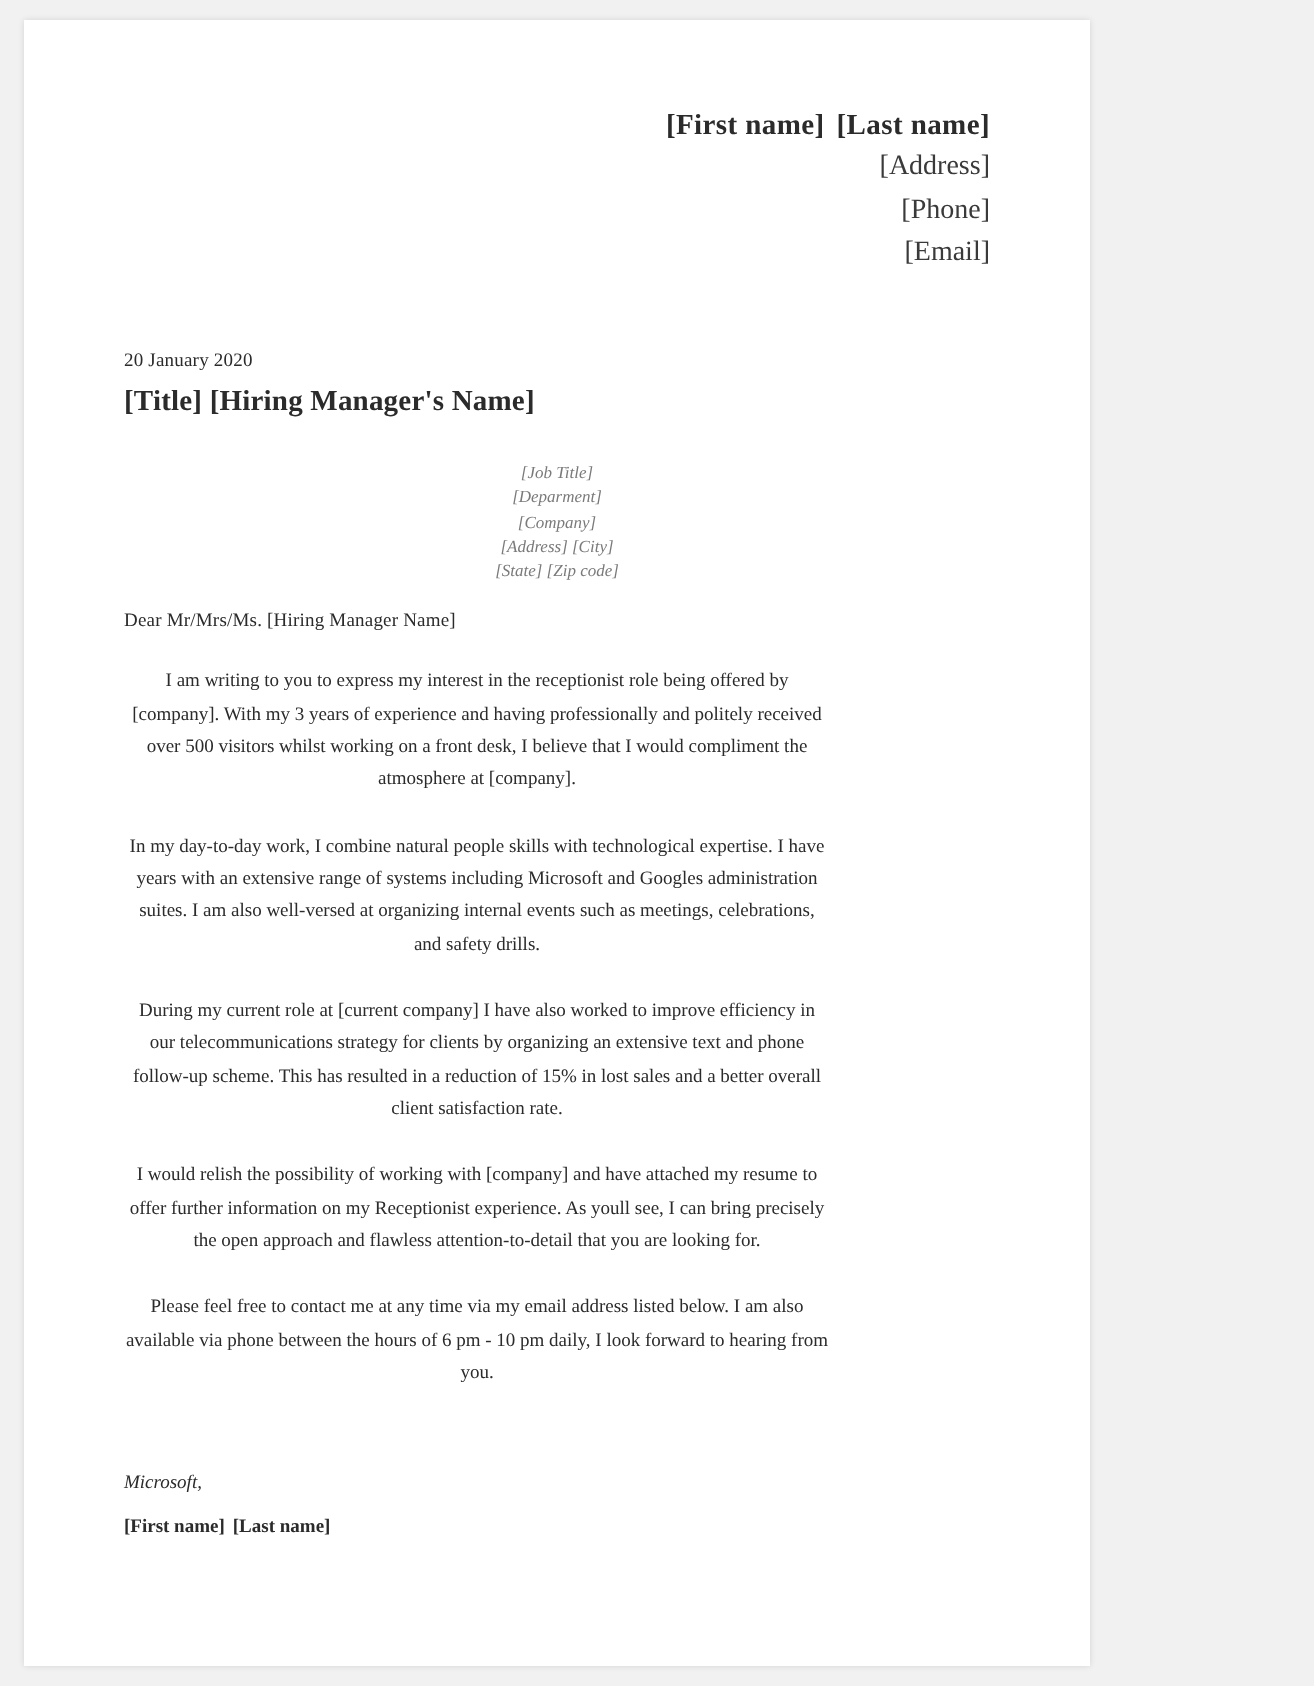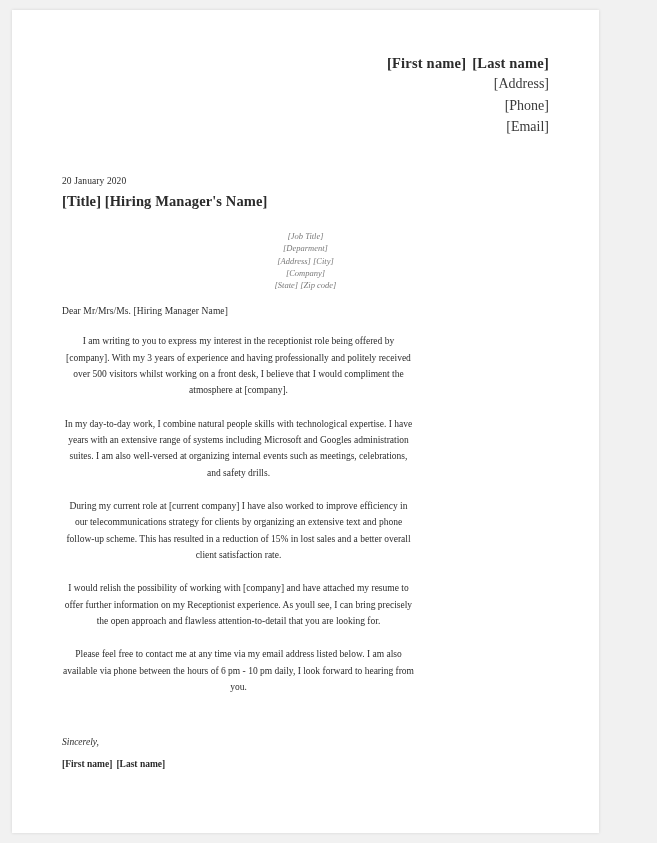--- a/index.html
+++ b/index.html
@@ -10,21 +10,21 @@
     width: 657px;
     height: 843px;
     background: #f1f1f1;
     font-family: "Liberation Serif", serif;
     -webkit-font-smoothing: antialiased;
   }
   .page {
     position: absolute;
     left: 12px;
     top: 10px;
-    width: 587px;
+    width: 533px;
     height: 823px;
     background: #ffffff;
     box-shadow: 0 0 3px rgba(0,0,0,0.12);
     box-sizing: border-box;
   }
   .inner {
     position: absolute;
     left: 50px;
     right: 50px;
     top: 36px;
@@ -119,30 +119,30 @@
       <div class="sender-line">[Phone]</div>
       <div class="sender-line">[Email]</div>
     </div>
 
     <div class="date">20 January 2020</div>
     <div class="addressee">[Title] [Hiring Manager's Name]</div>
 
     <div class="recipient">
       <div class="recipient-line">[Job Title]</div>
       <div class="recipient-line">[Deparment]</div>
+      <div class="recipient-line">[Company]</div>
       <div class="recipient-line">[Address] [City]</div>
-      <div class="recipient-line">[Company]</div>
       <div class="recipient-line">[State] [Zip code]</div>
     </div>
 
     <div class="salutation">Dear Mr/Mrs/Ms. [Hiring Manager Name]</div>
 
     <div class="body-para">I am writing to you to express my interest in the receptionist role being offered by [company]. With my 3 years of experience and having professionally and politely received over 500 visitors whilst working on a front desk, I believe that I would compliment the atmosphere at [company].</div>
     <div class="body-para">In my day-to-day work, I combine natural people skills with technological expertise. I have years with an extensive range of systems including Microsoft and Googles administration suites. I am also well-versed at organizing internal events such as meetings, celebrations, and safety drills.</div>
     <div class="body-para">During my current role at [current company] I have also worked to improve efficiency in our telecommunications strategy for clients by organizing an extensive text and phone follow-up scheme. This has resulted in a reduction of 15% in lost sales and a better overall client satisfaction rate.</div>
     <div class="body-para">I would relish the possibility of working with [company] and have attached my resume to offer further information on my Receptionist experience. As youll see, I can bring precisely the open approach and flawless attention-to-detail that you are looking for.</div>
     <div class="body-para">Please feel free to contact me at any time via my email address listed below. I am also available via phone between the hours of 6 pm - 10 pm daily, I look forward to hearing from you.</div>
 
-    <div class="closing">Sincerely,</div>
+    <div class="closing">Microsoft,</div>
     <div class="signature"><span>[First name]</span><span class="gap"></span><span>[Last name]</span></div>
 
   </div>
 </div>
 
 </body></html>

